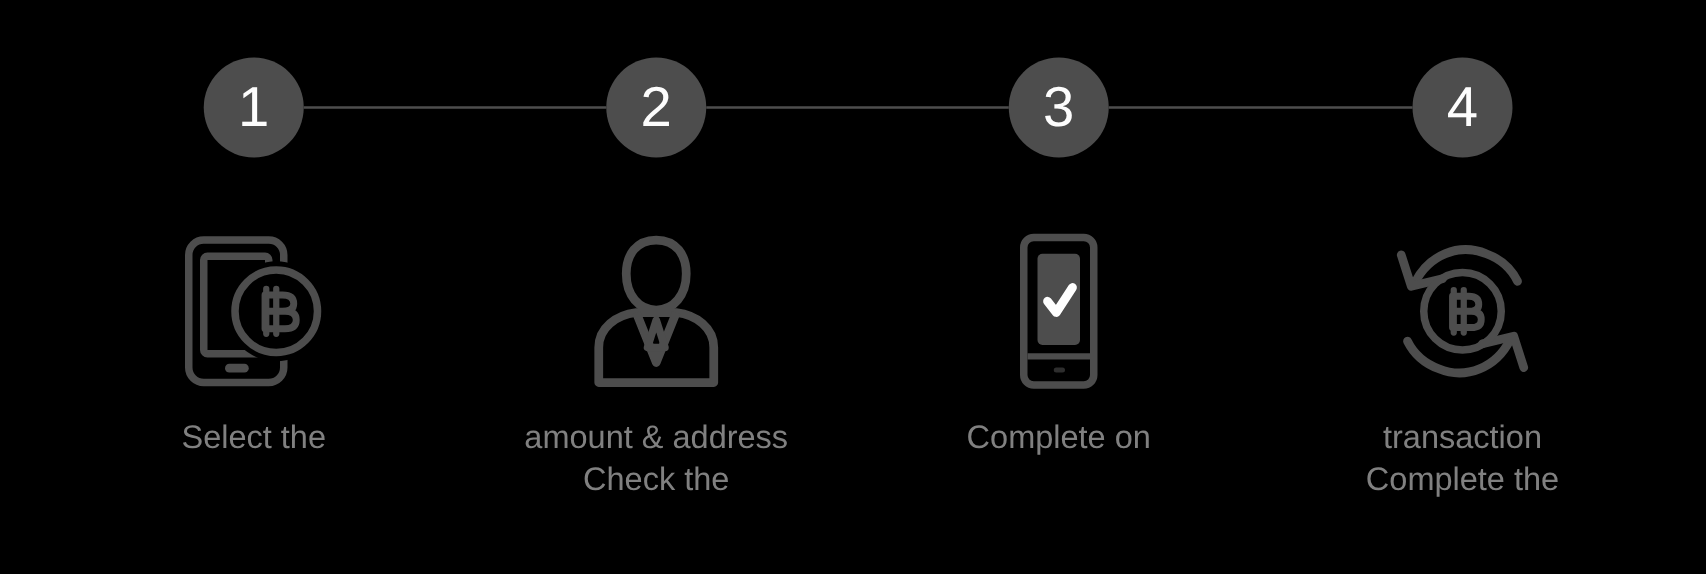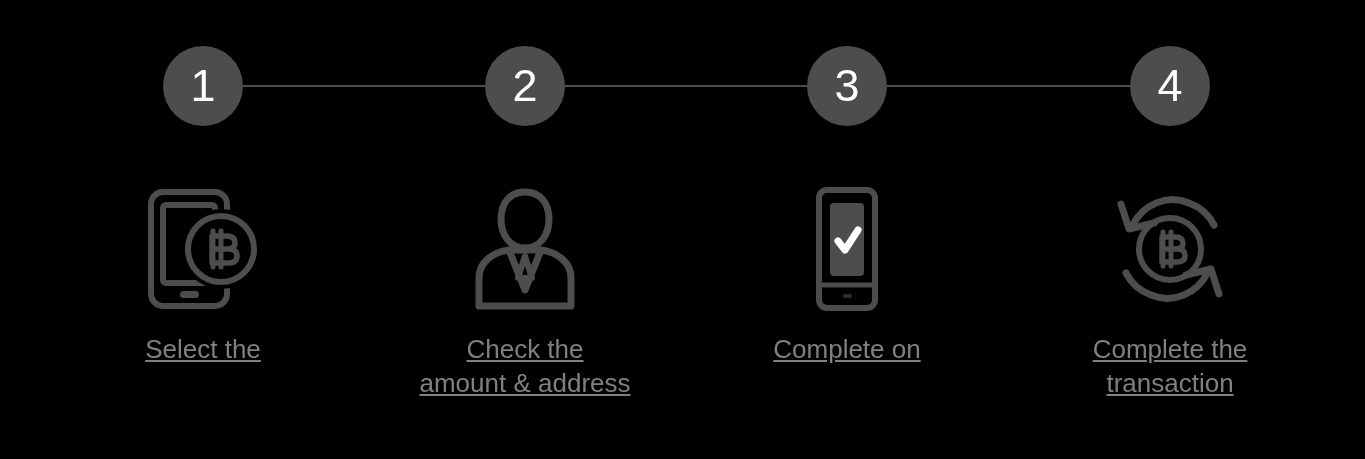--- a/index.html
+++ b/index.html
@@ -81,21 +81,21 @@
   .caption {
     position: absolute;
     top: 332px;
     left: 0;
     width: 322px;
     color: #808080;
     font-size: 26px;
     line-height: 34px;
     font-weight: 400;
   }
-  .caption .line { display: block; white-space: nowrap; text-decoration: underline; }
+  .caption .line { display: block; white-space: nowrap; }
 </style>
 </head>
 <body>
 
 <div id="stepper">
 
   <div class="rail rail-1"></div>
   <div class="rail rail-2"></div>
   <div class="rail rail-3"></div>
 
@@ -142,22 +142,22 @@
                    L52 64 L68 64 C84 66 98 76 98 92 L98 120 Z" stroke="#4d4d4d" stroke-width="7" fill="none" stroke-linejoin="round"></path>
 
           <path d="M36 64 L52 104 L68 64" stroke="#4d4d4d" stroke-width="7" fill="none" stroke-linejoin="round"></path>
 
           <path d="M52 70 L45 92 L59 92 Z" stroke="#4d4d4d" stroke-width="6" fill="none" stroke-linejoin="round"></path>
         </svg>
       </span>
     </div>
 
     <div class="caption">
+      <span class="line">amount &amp; address</span>
       <span class="line">Check the</span>
-      <span class="line">amount &amp; address</span>
     </div>
   </div>
 
   <div class="step step-3">
     <div class="circle">3</div>
 
     <div class="icon-wrap">
       <span>
         <svg width="96" height="126" viewBox="0 0 96 126" fill="none">
 
@@ -194,18 +194,18 @@
 
           <circle cx="60" cy="63" r="31" stroke="#4d4d4d" stroke-width="6" fill="none"></circle>
           <path d="M53 46 L53 80 M61 46 L61 80" stroke="#4d4d4d" stroke-width="5" stroke-linecap="round"></path>
           <path d="M52 51 L65 51 Q73 51 73 57.5 Q73 63 65 63 L52 63
                    L52 63 L67 63 Q75 63 75 69.5 Q75 76 67 76 L52 76 Z" stroke="#4d4d4d" stroke-width="5.5" fill="none" stroke-linejoin="round"></path>
         </svg>
       </span>
     </div>
 
     <div class="caption">
+      <span class="line">transaction</span>
       <span class="line">Complete the</span>
-      <span class="line">transaction</span>
     </div>
   </div>
 
 </div>
 
 </body></html>

